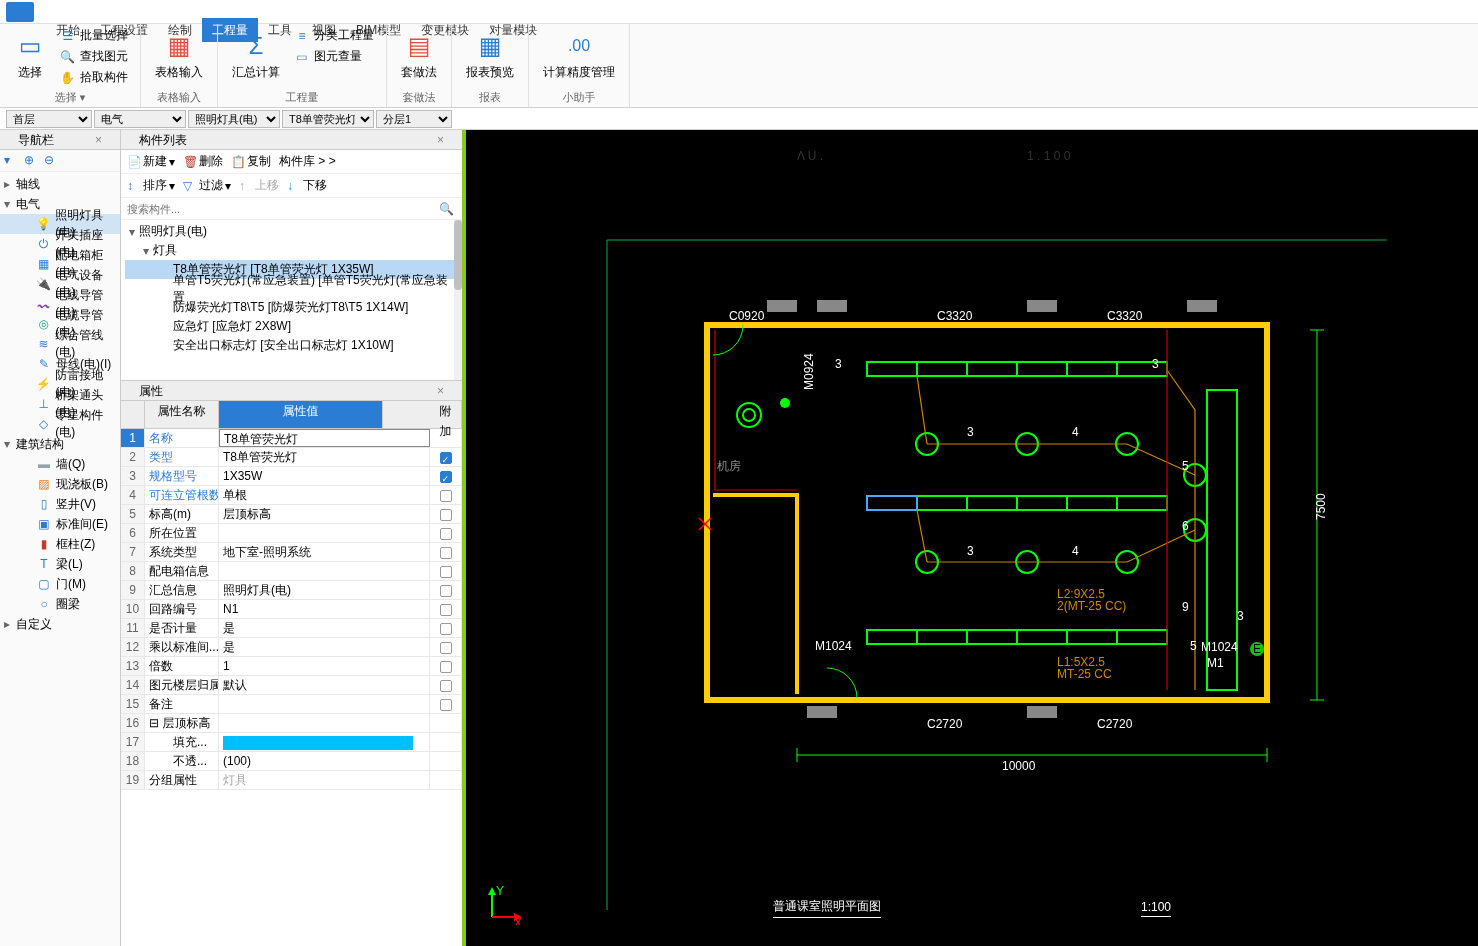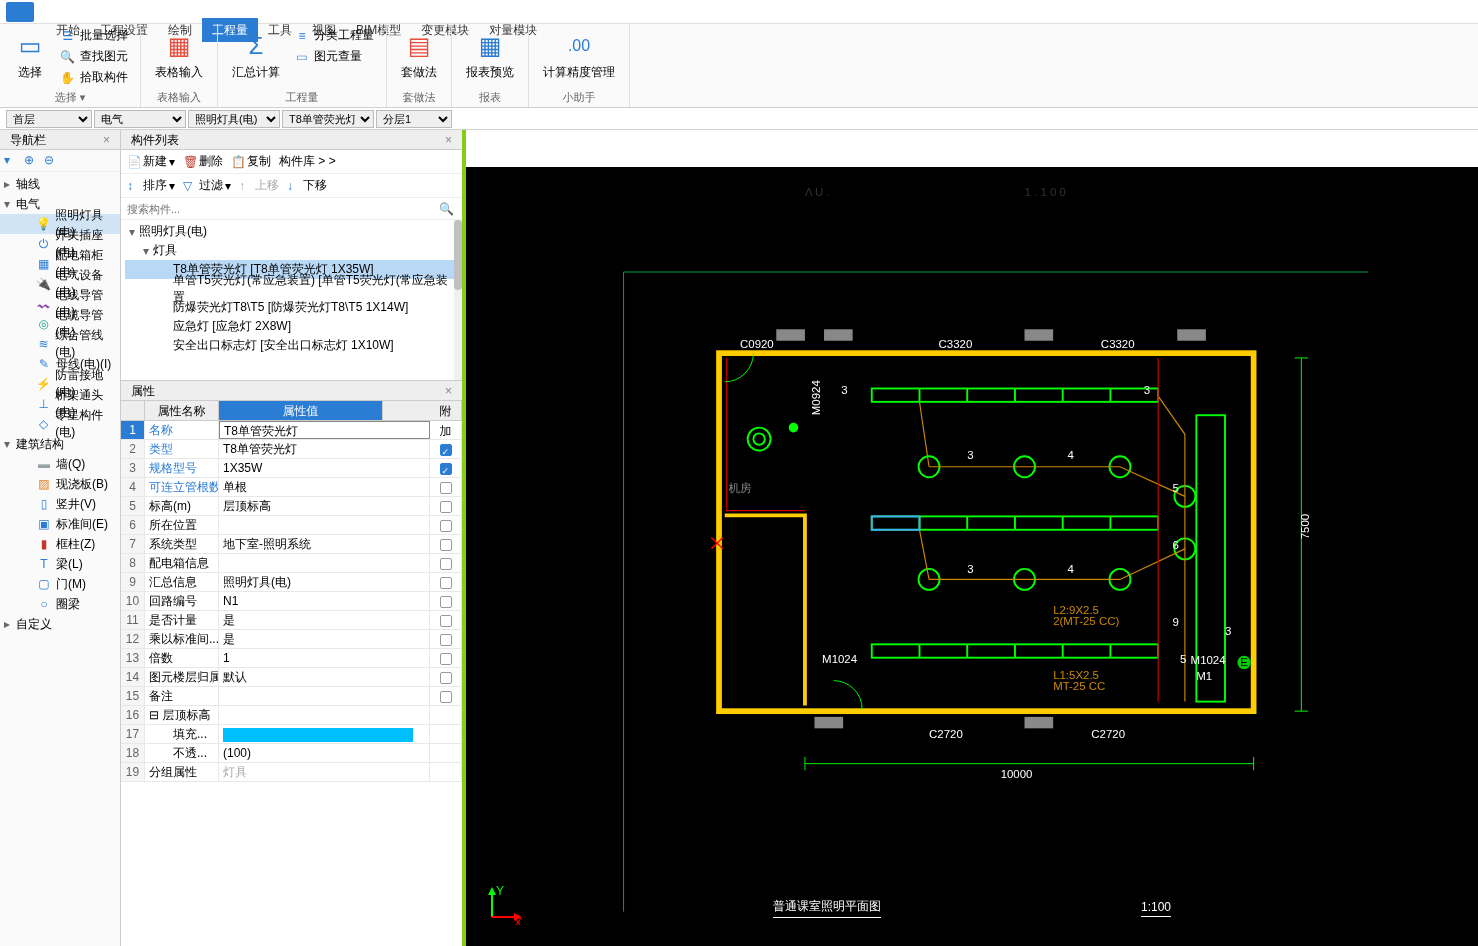--- a/index.html
+++ b/index.html
@@ -24,21 +24,21 @@
 
 
 .filterbar { height: 22px; background: #fff; border-bottom: 1px solid #d0d0d0; display: flex; align-items: center; padding-left: 6px; gap: 2px; }
 .filterbar select { height: 18px; border: 1px solid #bbb; font-size: 11px; padding: 0 2px; }
 
 
 .main { display: flex; height: calc(100% - 130px); }
 
 
 .nav-panel { width: 121px; border-right: 1px solid #ccc; display: flex; flex-direction: column; background: #fafafa; }
-.panel-title { height: 20px; background: #eee; border-bottom: 1px solid #ccc; padding: 0 10px; line-height: 20px; font-size: 11px; display: flex; justify-content: space-between; align-items: center; }
+.panel-title { height: 20px; background: #eee; border-bottom: 1px solid #ccc; padding: 0 18px; line-height: 20px; font-size: 11px; display: flex; justify-content: space-between; align-items: center; }
 .panel-title .close { cursor: pointer; color: #888; }
 .nav-toolbar { height: 22px; display: flex; align-items: center; gap: 4px; padding: 0 4px; border-bottom: 1px solid #eee; }
 .nav-toolbar .ticon { width: 16px; height: 16px; cursor: pointer; color: #2b7cd3; }
 .nav-tree { flex: 1; overflow-y: auto; padding: 2px 0; }
 .nav-node { display: flex; align-items: center; height: 20px; padding-left: 4px; cursor: pointer; font-size: 11px; }
 .nav-node .exp { width: 12px; color: #666; }
 .nav-node .nicon { width: 16px; height: 16px; margin-right: 4px; display: inline-flex; align-items: center; justify-content: center; }
 .nav-node.child { padding-left: 36px; }
 .nav-node.selected { background: #d0e4f5; }
 
@@ -59,41 +59,41 @@
 .comp-tree-node { display: flex; align-items: center; height: 19px; font-size: 11px; cursor: pointer; }
 .comp-tree-node.l1 { padding-left: 4px; }
 .comp-tree-node.l2 { padding-left: 18px; }
 .comp-tree-node.l3 { padding-left: 48px; }
 .comp-tree-node.selected { background: #b8d8f5; }
 .comp-tree-node .exp { width: 10px; color: #666; }
 
 
 .props { flex: 1; display: flex; flex-direction: column; overflow: hidden; }
 .props-table { flex: 1; overflow-y: auto; }
-.props-header { display: flex; height: 20px; background: #eee; border-bottom: 1px solid #ccc; font-size: 11px; justify-content: center; }
+.props-header { display: flex; height: 28px; background: #eee; border-bottom: 1px solid #ccc; font-size: 11px; justify-content: center; }
 .props-header .col { border-right: 1px solid #ccc; padding: 0 4px; line-height: 20px; text-align: center; }
 .props-header .col.num { width: 24px; }
 .props-header .col.name { width: 74px; }
 .props-header .col.val { flex: 1; background: #2b7cd3; color: #fff; }
 .props-header .col.add { width: 32px; margin-left: 47px; }
 .props-row { display: flex; height: 19px; border-bottom: 1px solid #e8e8e8; font-size: 11px; align-items: center; }
 .props-row .cell { border-right: 1px solid #e8e8e8; padding: 0 4px; height: 100%; line-height: 19px; overflow: hidden; white-space: nowrap; }
 .props-row .cell.num { width: 24px; text-align: center; background: #f5f5f5; color: #666; }
 .props-row .cell.name { width: 74px; }
 .props-row .cell.name.link { color: #2b7cd3; }
 .props-row .cell.val { flex: 1; }
 .props-row .cell.add { width: 32px; text-align: center; }
 .props-row.selected .cell.num { background: #2b7cd3; color: #fff; }
 .checkbox-box { width: 12px; height: 12px; border: 1px solid #999; display: inline-block; vertical-align: middle; border-radius: 2px; }
 .checkbox-box.checked { background: #2b7cd3; border-color: #2b7cd3; position: relative; }
 .checkbox-box.checked::after { content: "✓"; color: #fff; font-size: 9px; position: absolute; top: -2px; left: 1px; }
 .color-swatch { width: 190px; height: 14px; background: #00bfff; display: inline-block; vertical-align: middle; }
 
 
-.canvas-area { flex: 1; background: #000; position: relative; overflow: hidden; margin-top: 37px; }
+.canvas-area { flex: 1; background: #000; position: relative; overflow: hidden; }
 .canvas-svg { width: 100%; height: 100%; }
 .axis-indicator { position: absolute; left: 18px; bottom: 18px; }
 .drawing-title { position: absolute; bottom: 28px; left: 50%; transform: translateX(-50%); color: #fff; font-size: 14px; display: flex; gap: 260px; align-items: center; }
 .drawing-title .underline { border-bottom: 1px solid #fff; padding-bottom: 2px; }
 </style>
 </head>
 <body>
 
 <div class="menubar">
   <div class="logo"></div>

